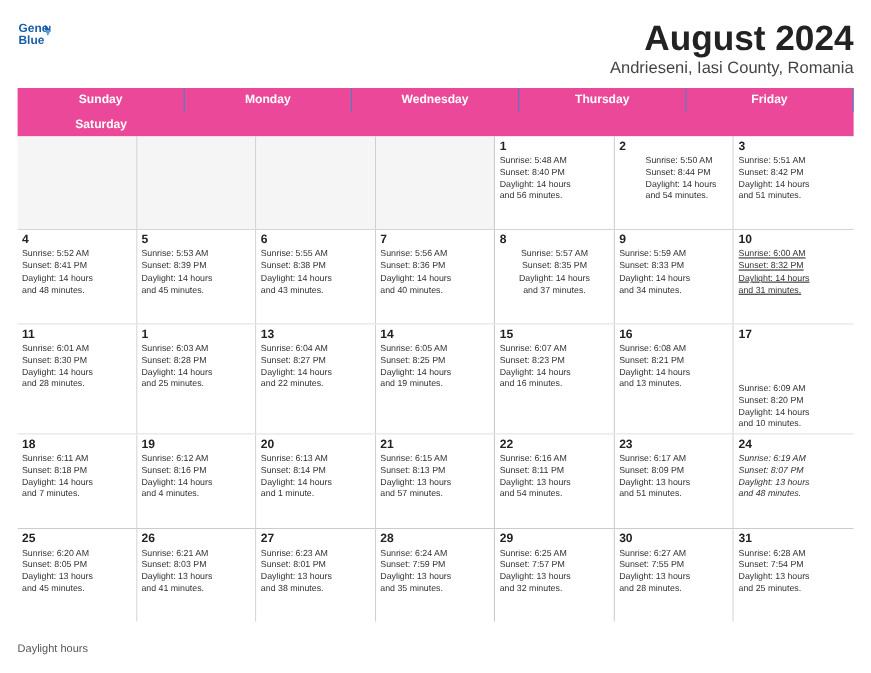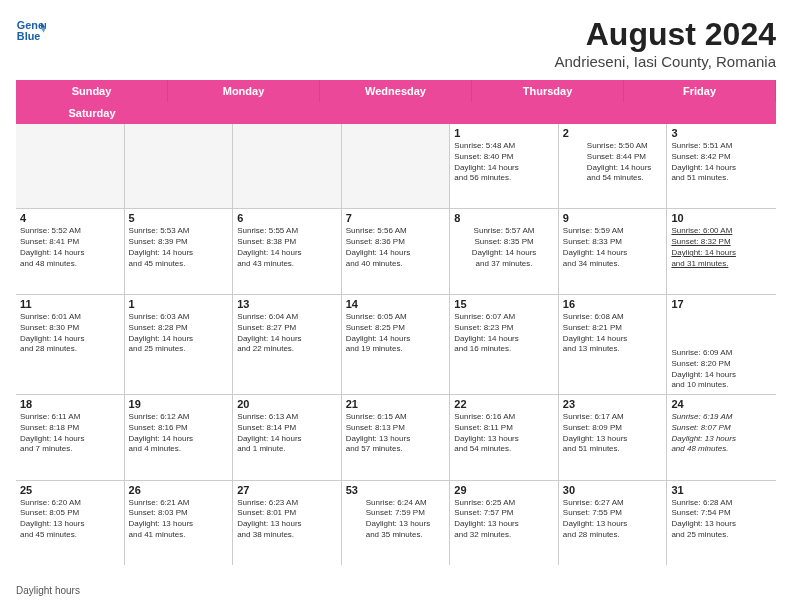--- a/index.html
+++ b/index.html
@@ -336,22 +336,22 @@
 and 41 minutes.</div>
           </div>
           <div class="cell">
             <div class="cell-day">27</div>
             <div class="cell-info" style="white-space: pre-line;">Sunrise: 6:23 AM
 Sunset: 8:01 PM
 Daylight: 13 hours
 and 38 minutes.</div>
           </div>
           <div class="cell">
-            <div class="cell-day">53</div>
-            <div class="cell-info" style="white-space: pre-line; margin-left: 20px;">Sunrise: 6:24 AM
+            <div class="cell-day">28</div>
+            <div class="cell-info" style="white-space: pre-line;">Sunrise: 6:24 AM
 Sunset: 7:59 PM
 Daylight: 13 hours
 and 35 minutes.</div>
           </div>
           <div class="cell">
             <div class="cell-day">29</div>
             <div class="cell-info" style="white-space: pre-line;">Sunrise: 6:25 AM
 Sunset: 7:57 PM
 Daylight: 13 hours
 and 32 minutes.</div>

